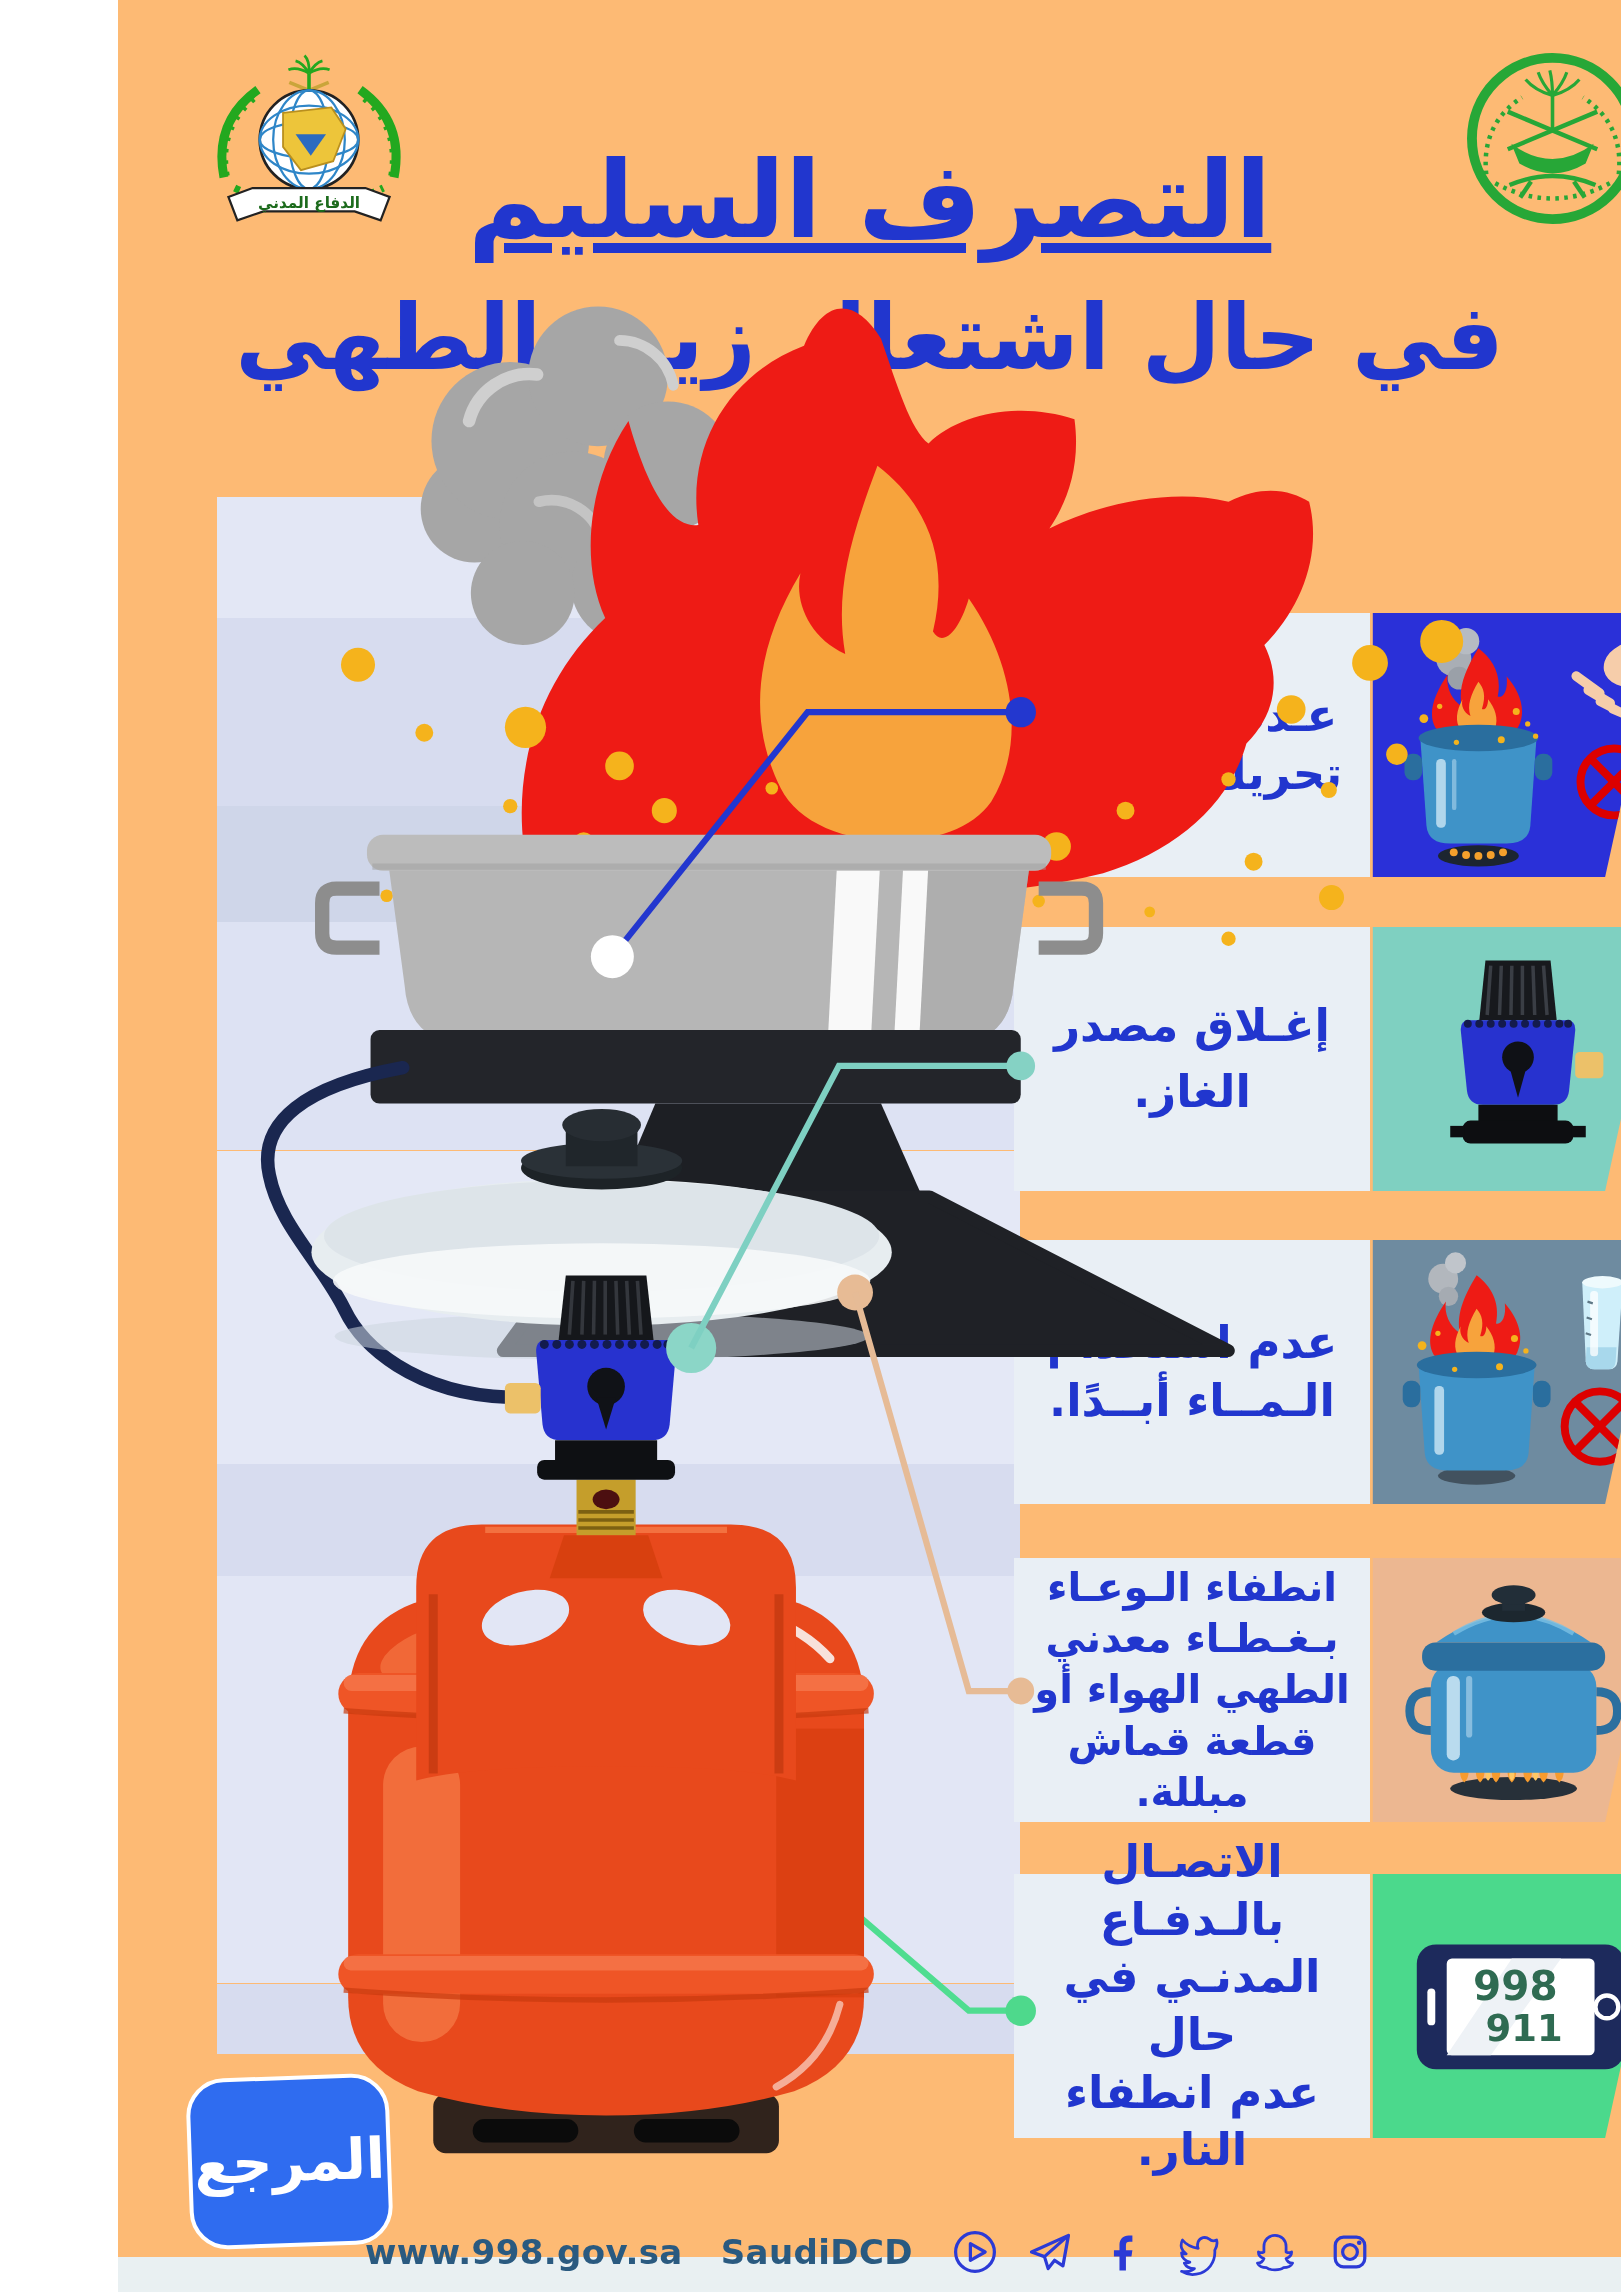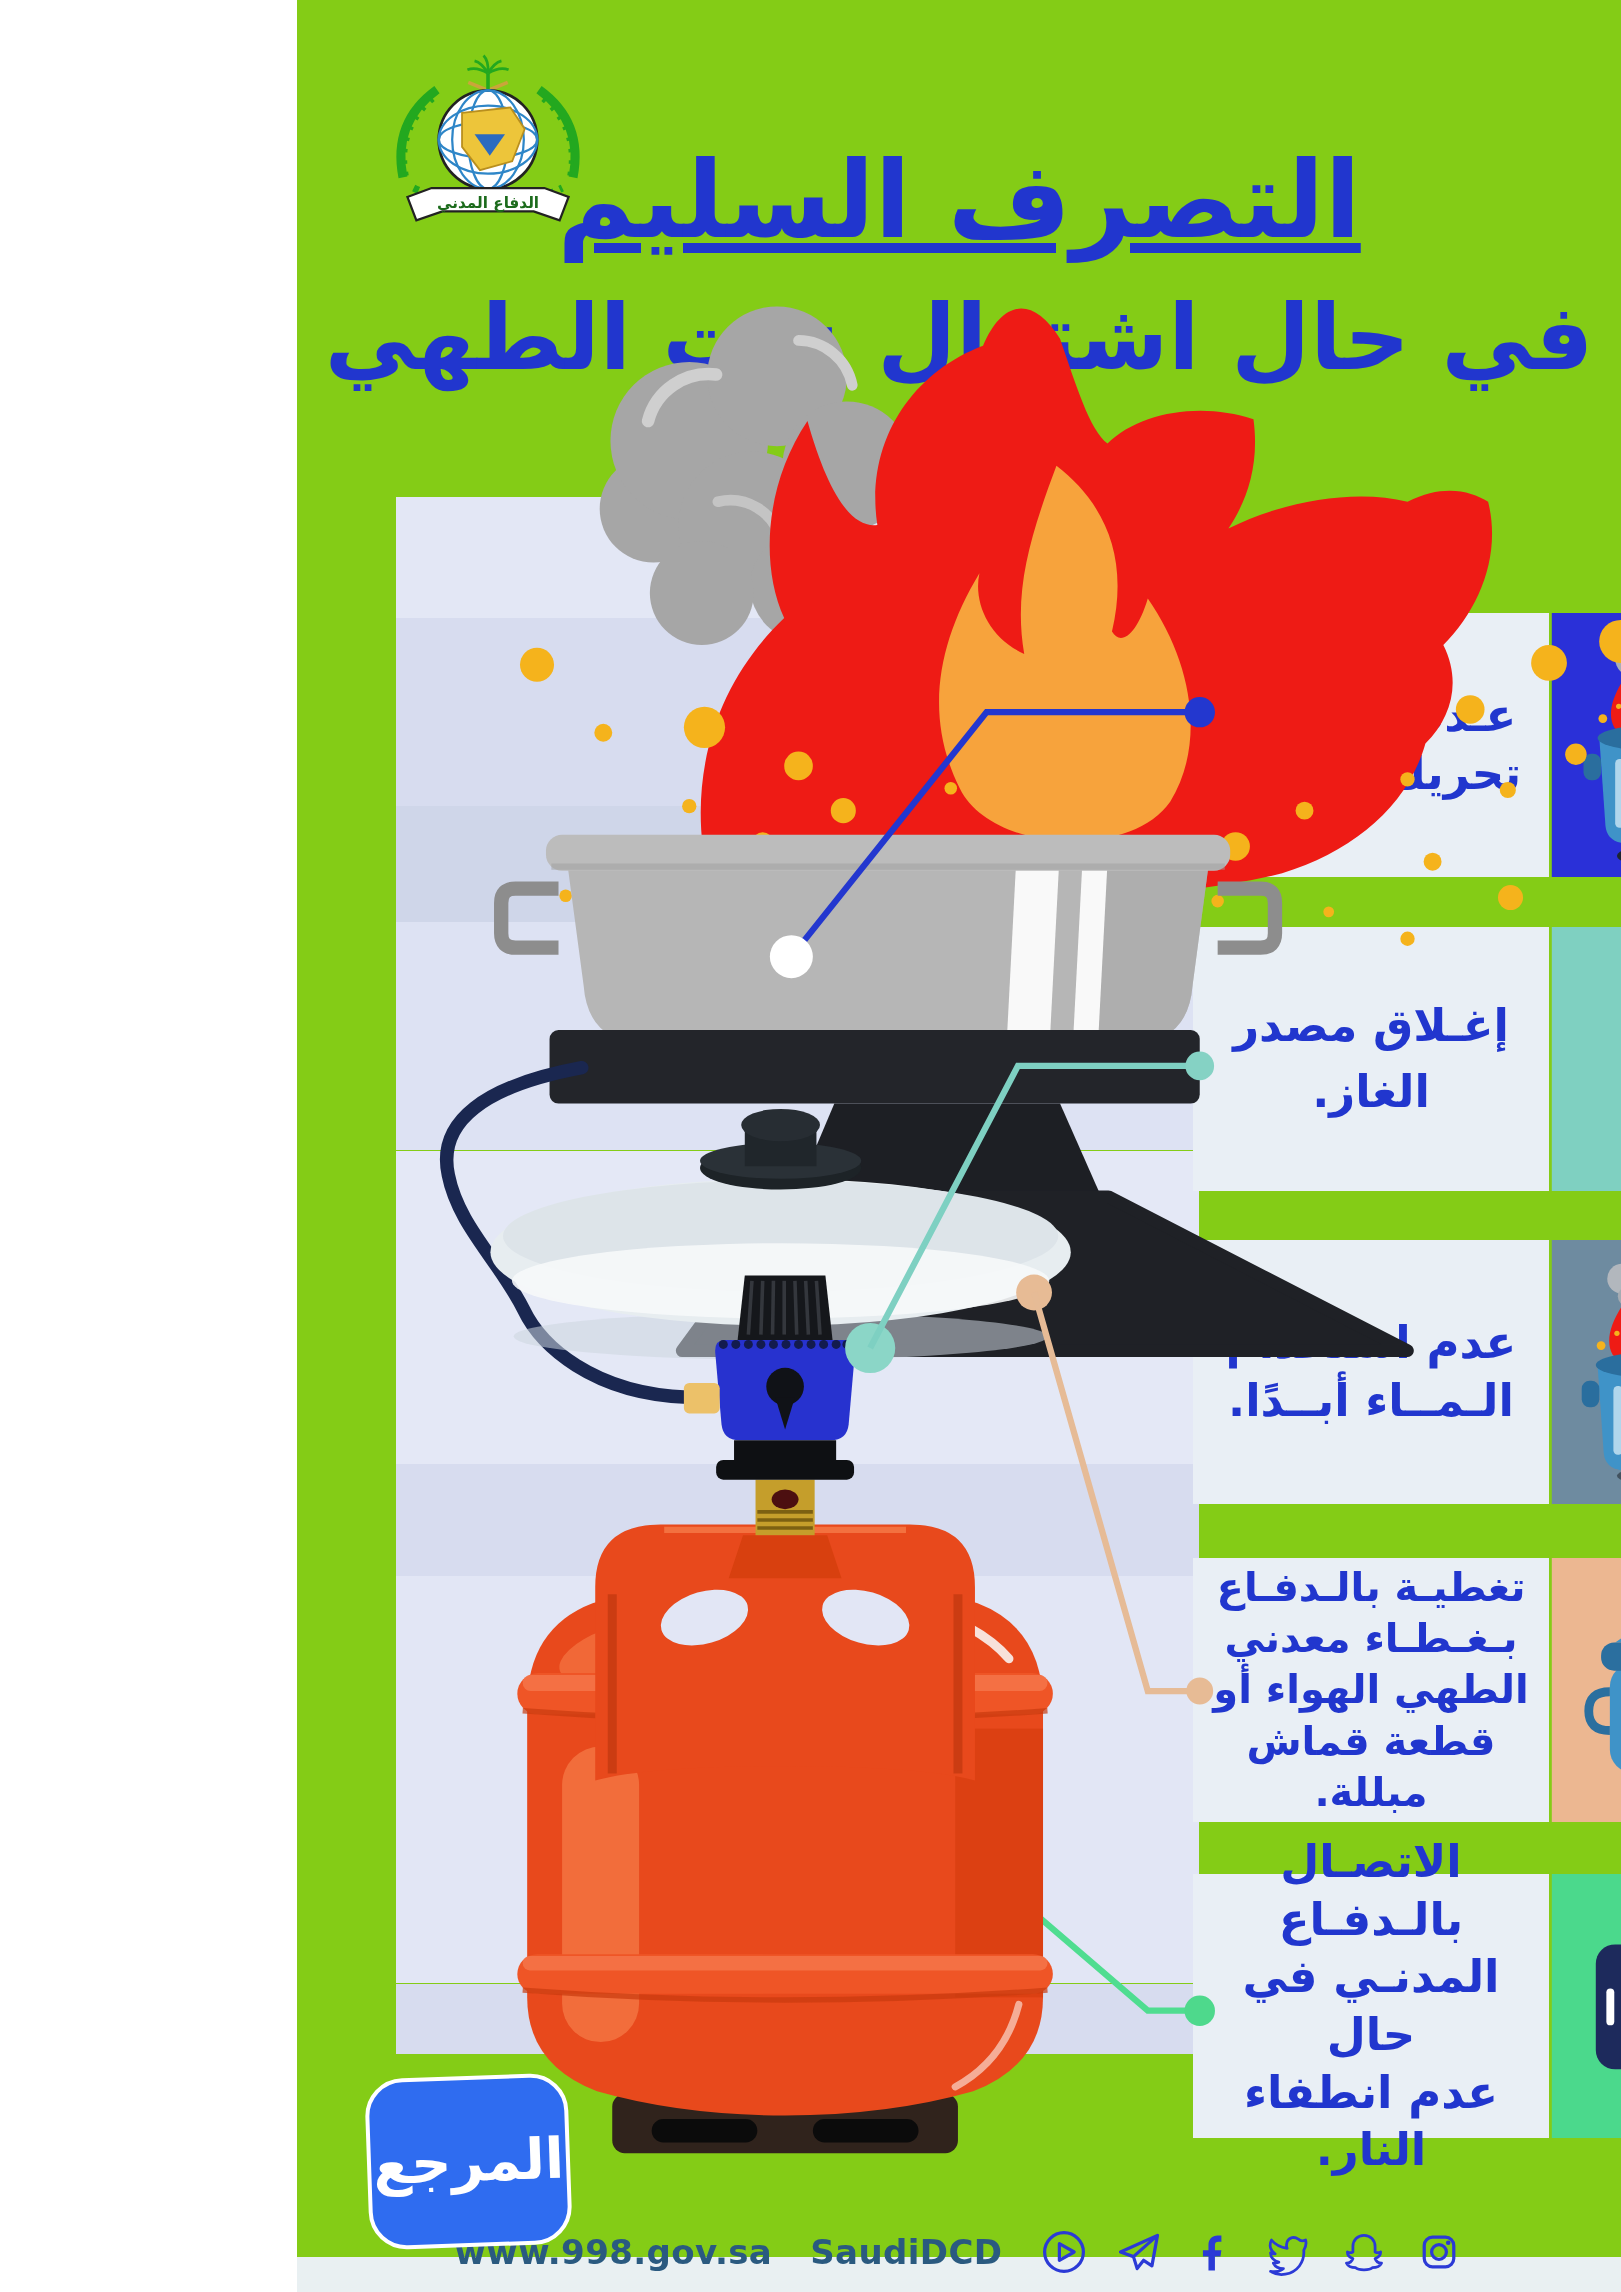--- a/index.html
+++ b/index.html
@@ -1,17 +1,17 @@
 <!DOCTYPE html>
 <html lang="ar" dir="rtl" style="font-size:14.3px"><head>
 <meta charset="utf-8">
 <style>
   html,body{margin:0;padding:0;}
   body{font-family:"DejaVu Sans", sans-serif;}
-  .poster{position:relative;width:1324px;height:2293px;background:#84cc16;overflow:hidden;direction:rtl;}
+  .poster{position:relative;width:1503px;height:2293px;background:#fdba74;overflow:hidden;direction:rtl;}
   .stripe{position:absolute;left:99px;width:803px;}
   .hdr-logo{position:absolute;}
   .title{position:absolute;left:0;width:100%;text-align:center;color:#2136ce;font-weight:800;direction:rtl;}
   .title1{top:143px;font-size:106px;line-height:1.1;text-decoration:underline;}
   .title2{top:288px;font-size:91px;line-height:1.1;}
   .step-band{position:absolute;left:896px;width:356px;height:264px;background:#e9eff5;
              display:flex;flex-direction:column;align-items:center;justify-content:center;
              color:#2136ce;font-weight:700;text-align:center;direction:rtl;}
   .step-band .ln{display:block;line-height:1.28;}
   .fs50 .ln{font-size:45px;}
@@ -242,21 +242,21 @@
             <line x1="230" y1="184" x2="286" y2="240"></line>
               <line x1="286" y1="184" x2="230" y2="240"></line>
           </g>
         </g>
       </svg>
     </div>
   </div>
 
   <div>
     <div class="step-band fs45 z2" style="top:1558px;">
-      <span class="ln">تغطيـة بالـدفـاع</span>
+      <span class="ln">انطفاء الـوعـاء</span>
       <span class="ln">بـغـطـاء معدني</span>
       <span class="ln">الطهي الهواء أو</span>
       <span class="ln">قطعة قماش مبللة.</span>
     </div>
     <div class="step-box z2" style="top:1558px;">
       <svg viewBox="0 0 330 300">
         <defs>
             <clipPath id="bc4">
               <polygon points="0,0 330,0 264,300 0,300"></polygon>
             </clipPath>

